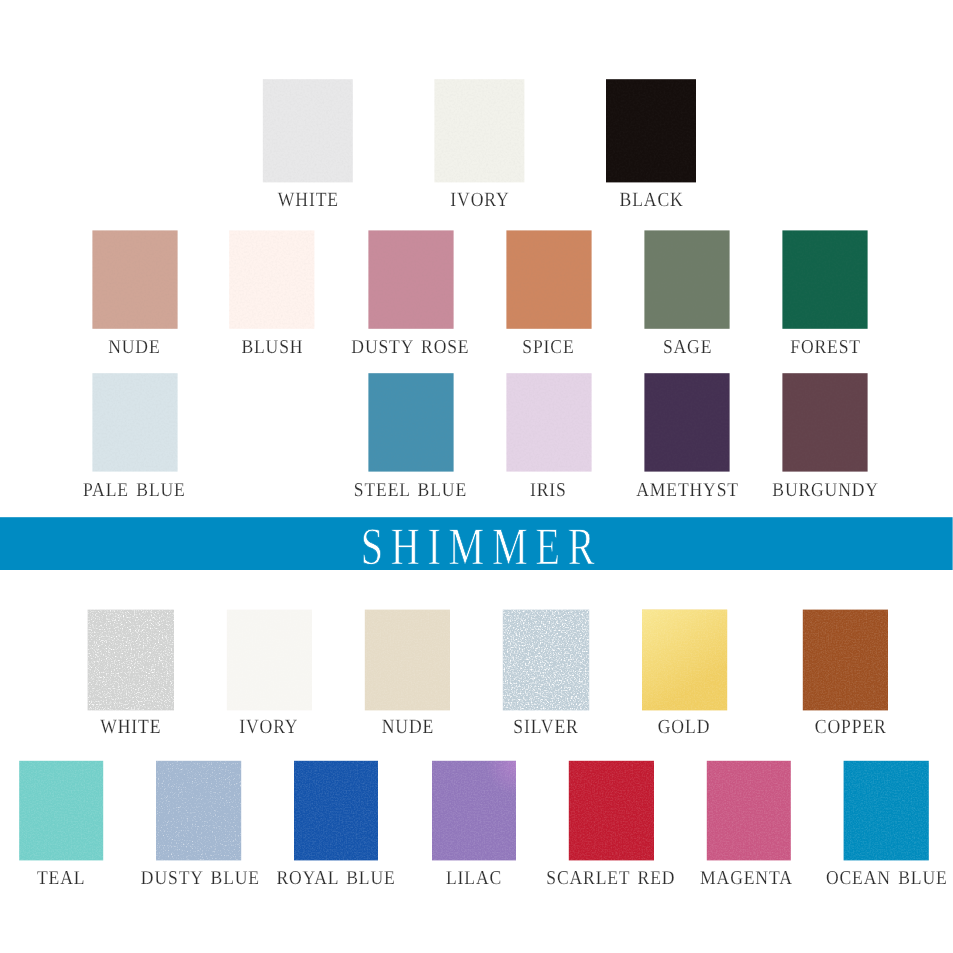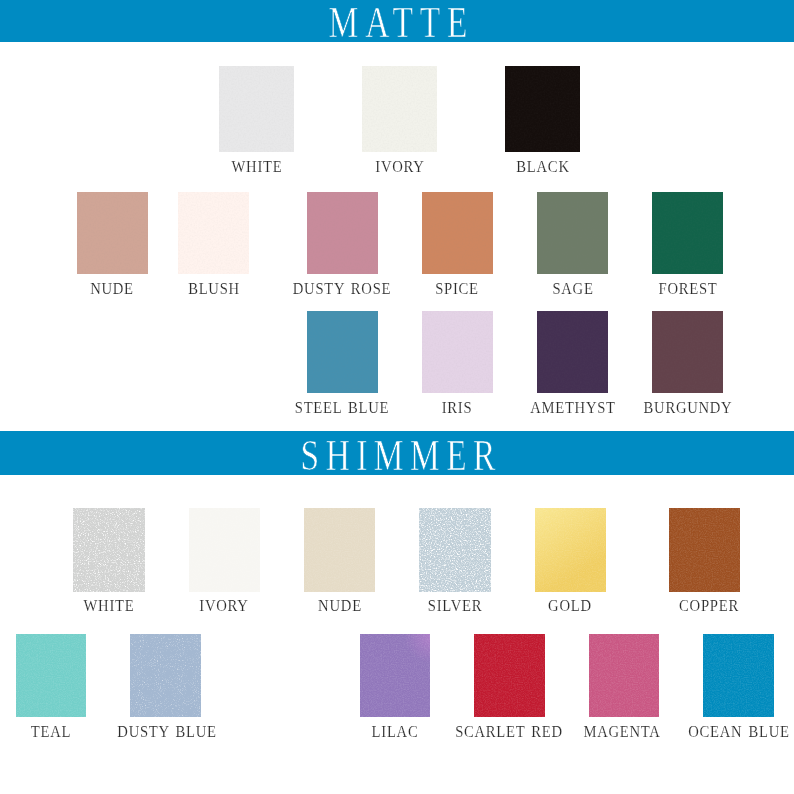--- a/index.html
+++ b/index.html
@@ -62,23 +62,20 @@
 
     <filter id="fx-matte" x="0" y="0" width="100%" height="100%" color-interpolation-filters="sRGB">
       <feTurbulence type="fractalNoise" baseFrequency="0.62" numOctaves="2" seed="5" result="n"></feTurbulence>
       <feColorMatrix in="n" type="matrix" values="0 0 0 0 0.5  0 0 0 0 0.5  0 0 0 0 0.5  0.09 0.03 0 0 -0.049"></feColorMatrix>
     </filter>
   </defs>
 </svg>
 
 <div class="page">
 
-  <div class="banner" style="top:0px;height:42px;background:#008BC2">
-    <div class="banner-text" style="top:2px;line-height:42px;font-size:44px;letter-spacing:9px;text-indent:9px;margin-left:0.5px;transform:scaleX(0.76);-webkit-text-stroke:0.62px #008BC2">MATTE</div>
-  </div>
 
   <div class="row" style="top:66px;height:113px">
     <div class="cell" style="left:219.4px;width:75px">
       <div class="chip" style="width:75px;height:86px;background:#E8E8E9">
         <div class="chip-tex" style="filter:url(#fx-matte)"></div>
       </div>
       <div class="label-wrap" style="top:93px">
         <div class="label" style="font-size:16.8px;letter-spacing:0.85px;transform:translateX(-50%) scaleX(0.875)">WHITE</div>
       </div>
     </div>
@@ -102,21 +99,21 @@
 
   <div class="row" style="top:192px;height:109px">
     <div class="cell" style="left:76.6px;width:71px">
       <div class="chip" style="width:71px;height:82px;background:#D0A596">
         <div class="chip-tex" style="filter:url(#fx-matte)"></div>
       </div>
       <div class="label-wrap" style="top:89px">
         <div class="label" style="font-size:16.4px;letter-spacing:0.8px;transform:translateX(-50%) scaleX(0.895)">NUDE</div>
       </div>
     </div>
-    <div class="cell" style="left:178px;width:71px">
+    <div class="cell" style="left:191px;width:71px">
       <div class="chip" style="width:71px;height:82px;background:#FFF3EE">
         <div class="chip-tex" style="filter:url(#fx-matte)"></div>
       </div>
       <div class="label-wrap" style="top:89px">
         <div class="label" style="font-size:16.4px;letter-spacing:0.8px;transform:translateX(-50%) scaleX(0.895)">BLUSH</div>
       </div>
     </div>
     <div class="cell" style="left:421.9px;width:71px">
       <div class="chip" style="width:71px;height:82px;background:#CE8660">
         <div class="chip-tex" style="filter:url(#fx-matte)"></div>
@@ -145,20 +142,28 @@
       <div class="chip" style="width:71px;height:82px;background:#12634A">
         <div class="chip-tex" style="filter:url(#fx-matte)"></div>
       </div>
       <div class="label-wrap" style="top:89px">
         <div class="label" style="font-size:16.4px;letter-spacing:0.8px;transform:translateX(-50%) scaleX(0.895)">FOREST</div>
       </div>
     </div>
   </div>
 
   <div class="row" style="top:311px;height:109px">
+    <div class="cell" style="left:76.6px;width:71px">
+      <div class="chip" style="width:71px;height:82px;background:#D8E4E9">
+        <div class="chip-tex" style="filter:url(#fx-matte)"></div>
+      </div>
+      <div class="label-wrap" style="top:89px">
+        <div class="label" style="font-size:16.4px;letter-spacing:0.8px;transform:translateX(-50%) scaleX(0.895)">PALE BLUE</div>
+      </div>
+    </div>
     <div class="cell" style="left:306.8px;width:71px">
       <div class="chip" style="width:71px;height:82px;background:#4590AF">
         <div class="chip-tex" style="filter:url(#fx-matte)"></div>
       </div>
       <div class="label-wrap" style="top:89px">
         <div class="label" style="font-size:16.4px;letter-spacing:0.8px;transform:translateX(-50%) scaleX(0.895)">STEEL BLUE</div>
       </div>
     </div>
     <div class="cell" style="left:421.9px;width:71px">
       <div class="chip" style="width:71px;height:82px;background:#E4D3E6">
@@ -252,20 +257,28 @@
       </div>
     </div>
     <div class="cell" style="left:130.3px;width:74px">
       <div class="chip" style="width:70.6px;height:83px;background:#A4B8D1">
         <div class="chip-tex" style="filter:url(#fx-glitter3)"></div>
       </div>
       <div class="label-wrap" style="top:90px">
         <div class="label" style="font-size:16.4px;letter-spacing:0.8px;transform:translateX(-50%) scaleX(0.895)">DUSTY BLUE</div>
       </div>
     </div>
+    <div class="cell" style="left:244.9px;width:70.6px">
+      <div class="chip" style="width:70.6px;height:83px;background:#1554AB">
+        <div class="chip-tex" style="filter:url(#fx-shimmer)"></div>
+      </div>
+      <div class="label-wrap" style="top:90px">
+        <div class="label" style="font-size:16.4px;letter-spacing:0.8px;transform:translateX(-50%) scaleX(0.895)">ROYAL BLUE</div>
+      </div>
+    </div>
     <div class="cell" style="left:359.5px;width:70.6px">
       <div class="chip" style="width:70.6px;height:83px;background:#9177BB">
         <div class="chip-tex" style="background:radial-gradient(58% 48% at 104% 2%, #B07FC9 0%, #B07FC900 70%)"></div>
         <div class="chip-tex" style="filter:url(#fx-shimmer)"></div>
       </div>
       <div class="label-wrap" style="top:90px">
         <div class="label" style="font-size:16.4px;letter-spacing:0.8px;transform:translateX(-50%) scaleX(0.895)">LILAC</div>
       </div>
     </div>
     <div class="cell" style="left:474.1px;width:70.6px">

